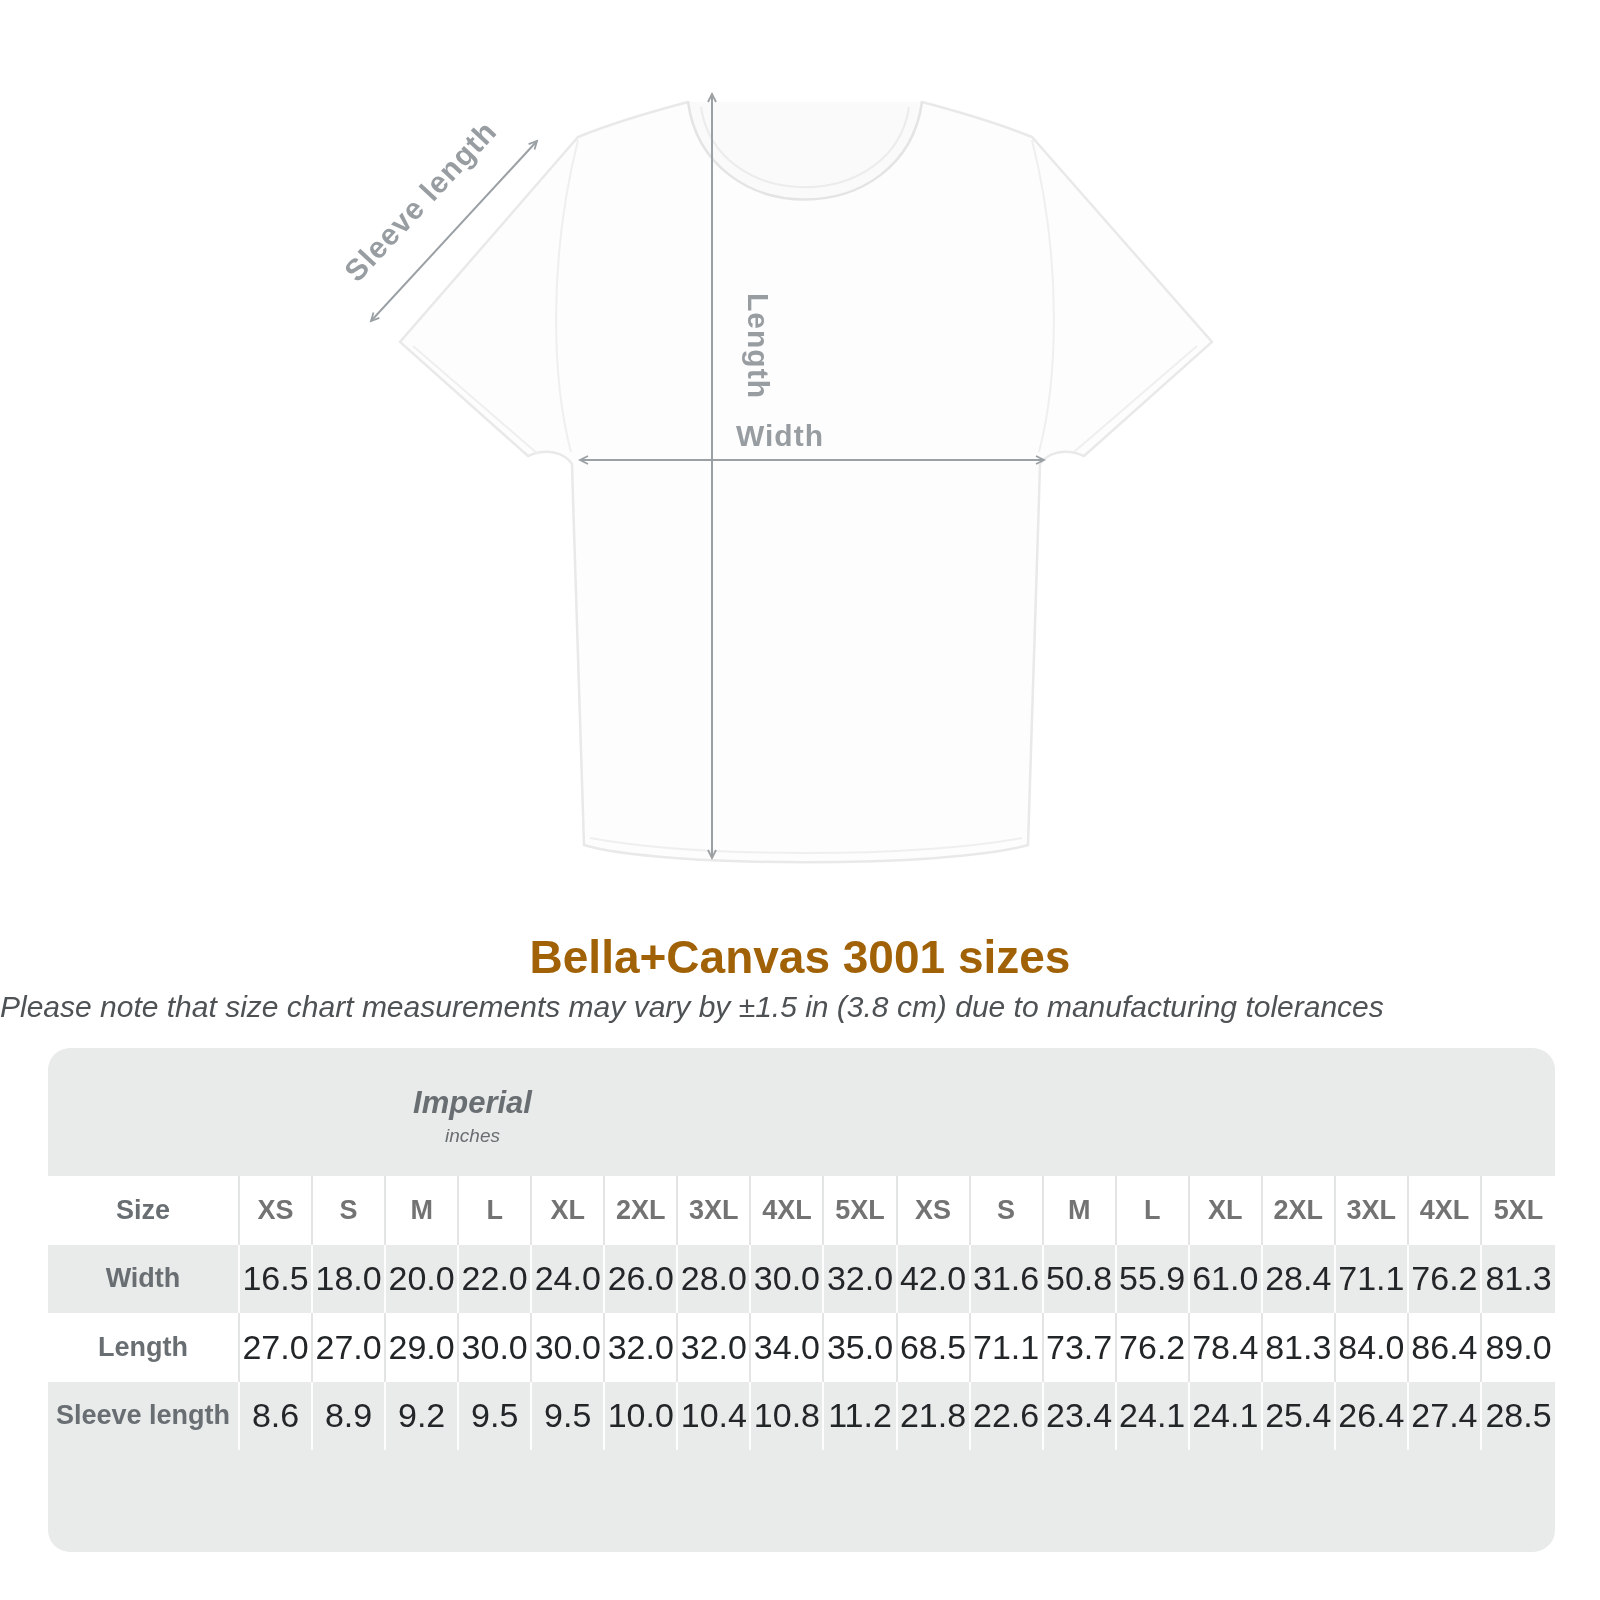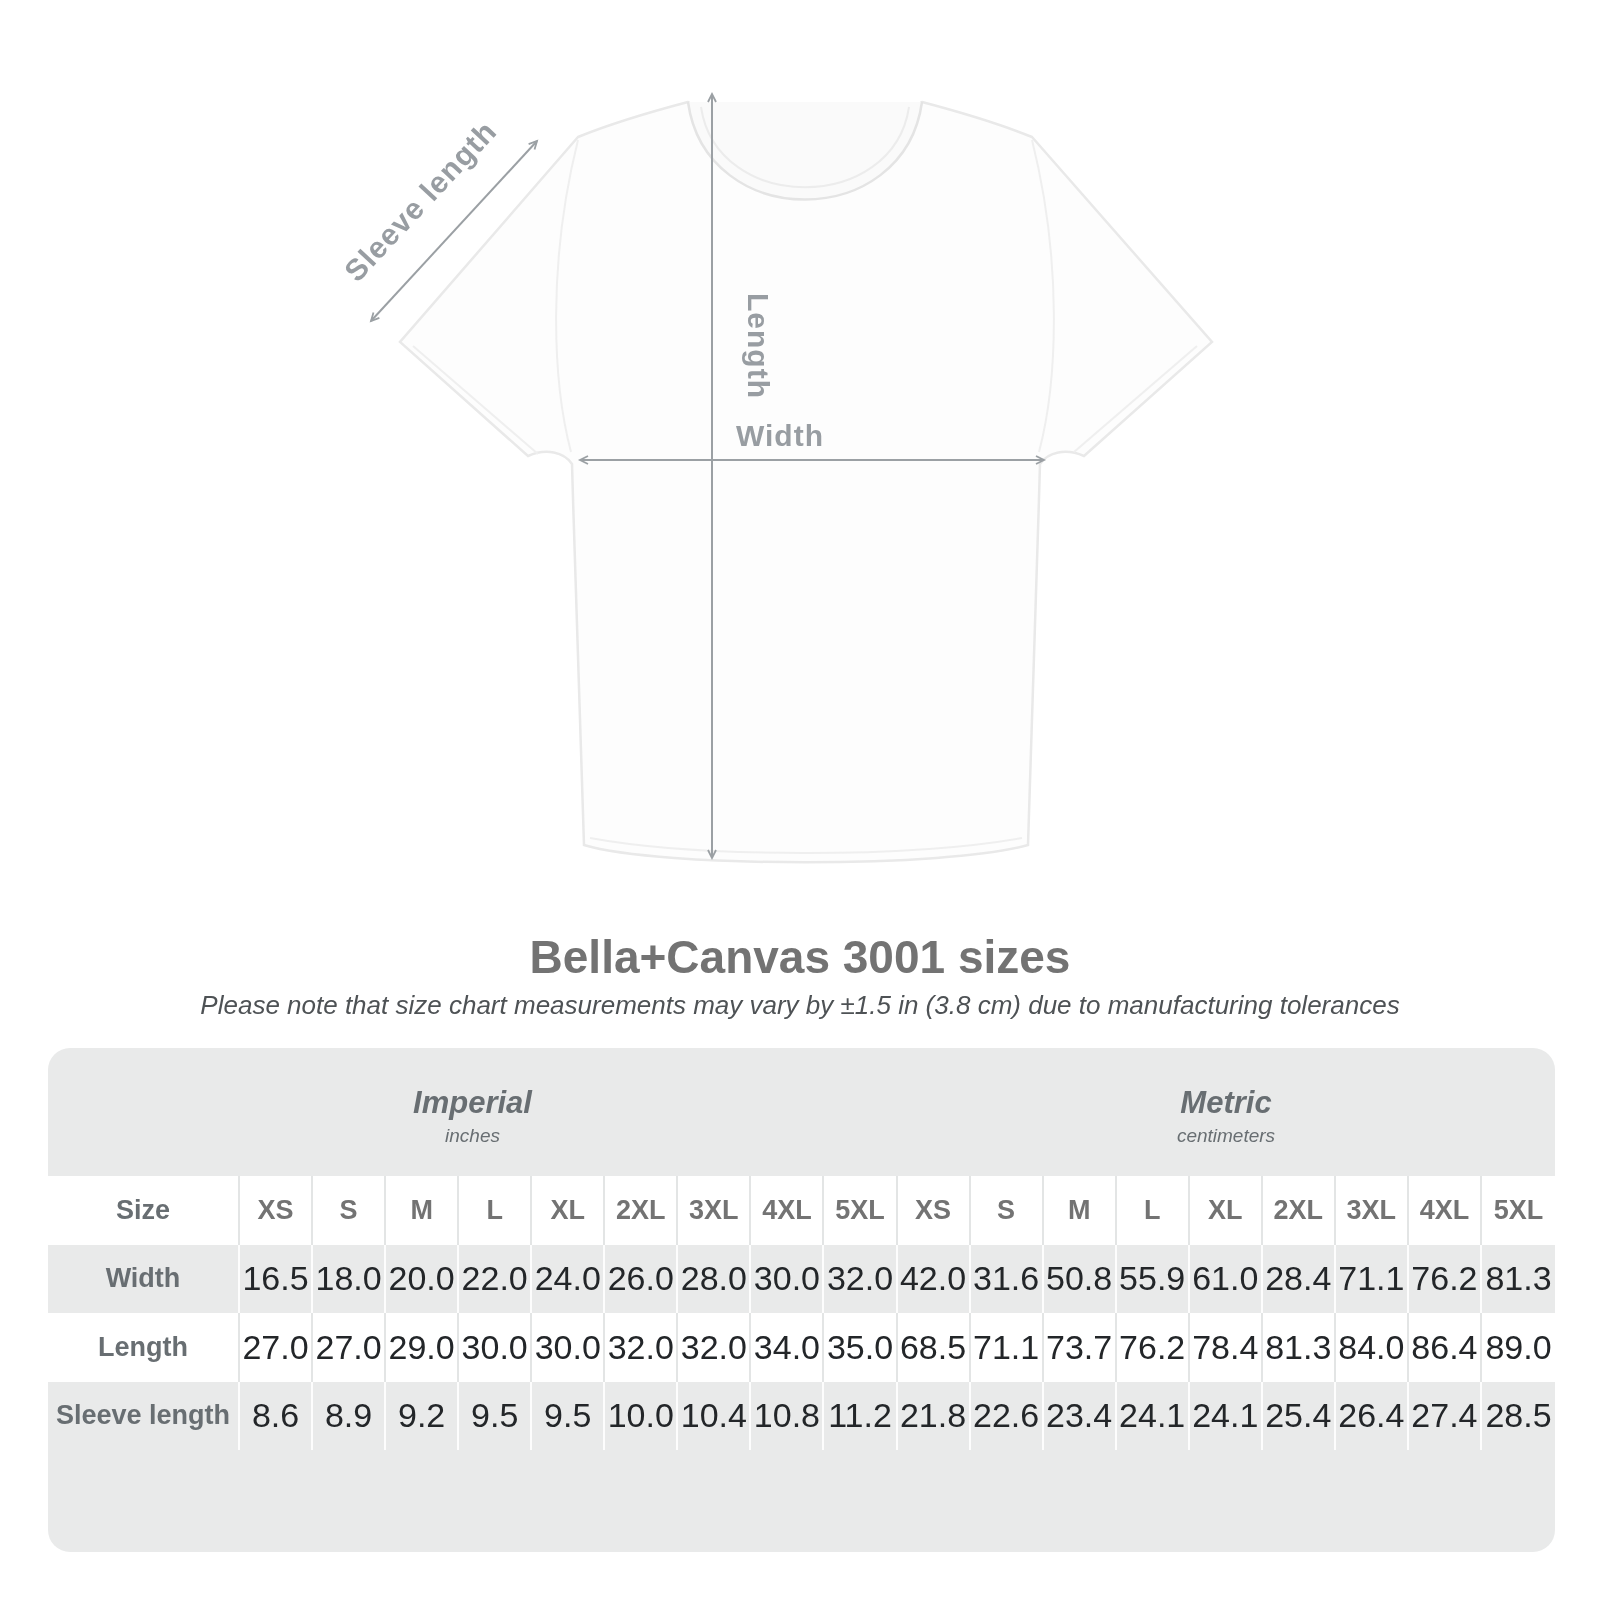--- a/index.html
+++ b/index.html
@@ -7,23 +7,23 @@
        font-family:"Liberation Sans", sans-serif;}
 
   
   .diagram{position:absolute;left:0;top:0;width:1600px;height:910px;}
   .diagram svg{display:block;}
   .measure-label{font-family:"Liberation Sans",sans-serif;font-weight:bold;
                  font-size:30px;fill:#989da2;letter-spacing:1px;}
 
   
   .page-title{position:absolute;top:934px;left:0;width:1600px;text-align:center;
-              font-size:46px;font-weight:bold;color:#737373;line-height:1;}
-  .page-subtitle{position:absolute;top:992px;left:0;width:1600px;text-align:center;
-              font-size:26px;font-style:italic;color:#4e5255;line-height:1;}
+              font-size:46px;font-weight:bold;color:#a16207;line-height:1;}
+  .page-subtitle{position:absolute;top:992px;left:0;width:1600px;text-align:left;
+              font-size:30px;font-style:italic;color:#4e5255;line-height:1;}
 
   
   .table-card{position:absolute;left:48px;top:1048px;width:1507px;height:504px;
               background:#e9eaea;border-radius:22px;overflow:hidden;}
   .units{position:absolute;left:0;top:0;width:100%;height:128px;display:flex;}
   .unit-group{display:flex;flex-direction:column;align-items:center;justify-content:center;
               gap:4px;padding-top:8px;}
   .unit-group.imperial{width:849px;}
   .unit-group.metric{width:658px;}
   .unit-name{font-size:31px;font-weight:bold;font-style:italic;color:#686e72;}
@@ -93,24 +93,20 @@
 
 <div class="page-title">Bella+Canvas 3001 sizes</div>
 <div class="page-subtitle">Please note that size chart measurements may vary by ±1.5 in (3.8 cm) due to manufacturing tolerances</div>
 
 <div class="table-card">
   <div class="units">
     <div class="unit-group imperial">
       <div class="unit-name">Imperial</div>
       <div class="unit-sub">inches</div>
     </div>
-    <div class="unit-group metric">
-      <div class="unit-name">Metric</div>
-      <div class="unit-sub">centimeters</div>
-    </div>
   </div>
   <div class="size-grid">
       <div class="cell r-white c-label">Size</div>
       <div class="cell r-white c-head">XS</div>
       <div class="cell r-white c-head">S</div>
       <div class="cell r-white c-head">M</div>
       <div class="cell r-white c-head">L</div>
       <div class="cell r-white c-head">XL</div>
       <div class="cell r-white c-head">2XL</div>
       <div class="cell r-white c-head">3XL</div>

